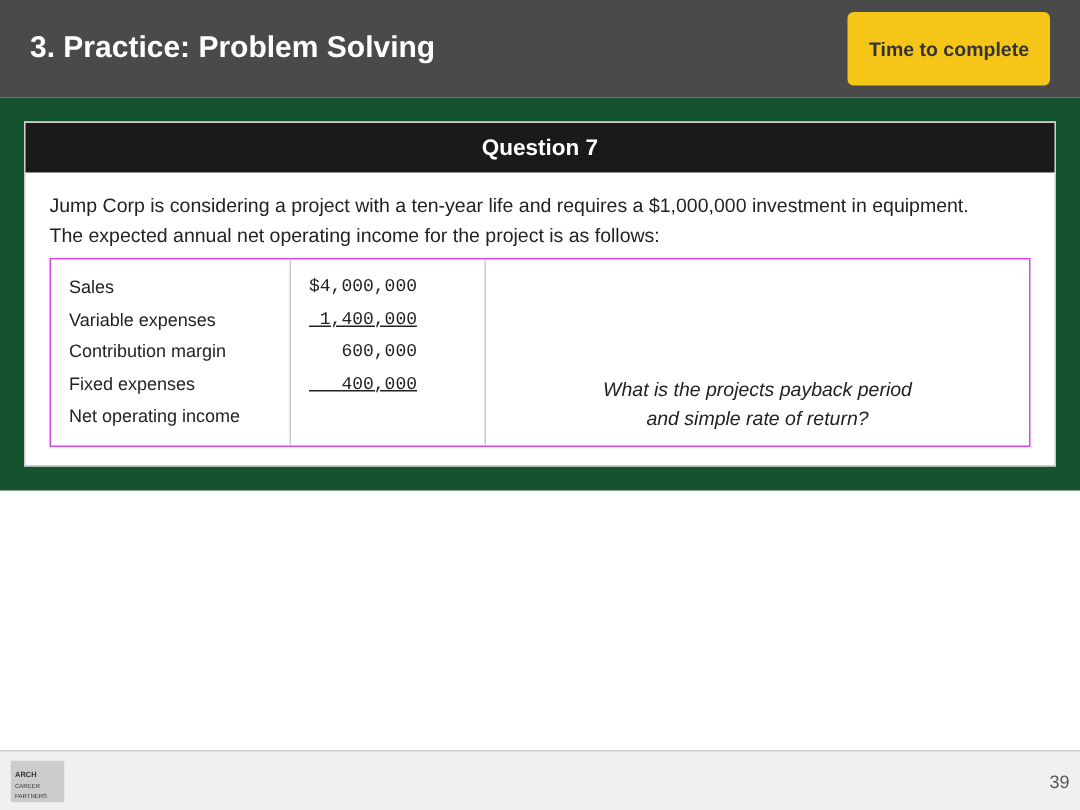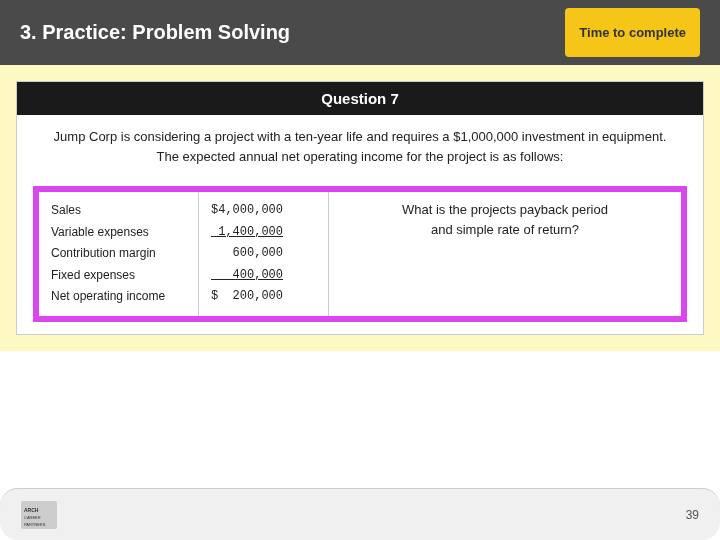--- a/index.html
+++ b/index.html
@@ -39,21 +39,21 @@
       color: #333333;
       padding: 17px 14px;
       border-radius: 4px;
       font-size: 13px;
       font-weight: bold;
     }
 
     
     .main-content {
       padding: 16px 16px;
-      background: #fef9c3;
+      background: #14532d;
     }
 
     
     .question-box {
       border: 1px solid #cccccc;
       background: #ffffff;
     }
 
     .question-header {
       background: #1a1a1a;
@@ -64,29 +64,28 @@
       font-weight: bold;
     }
 
     .question-body {
       padding: 12px 16px;
     }
 
     .question-text {
       font-size: 13px;
       color: #222222;
-      text-align: center;
-      margin-bottom: 20px;
+      margin-bottom: 6px;
       line-height: 1.5;
     }
 
     
     .data-section {
       display: flex;
-      border: 6px solid #d946ef;
+      border: 1px solid #d946ef;
     }
 
     .data-labels {
       padding: 8px 12px;
       min-width: 160px;
       border-right: 1px solid #cccccc;
     }
 
     .data-labels p {
       font-size: 12px;
@@ -111,45 +110,45 @@
     }
 
     .data-values p.underline {
       text-decoration: underline;
     }
 
     .question-side {
       padding: 8px 20px;
       flex: 1;
       display: flex;
-      align-items: flex-start;
+      align-items: flex-end;
       justify-content: center;
+      font-style: italic;
     }
 
     .question-side p {
       font-size: 13px;
       color: #222222;
       text-align: center;
       line-height: 1.5;
     }
 
     
     .footer {
       position: absolute;
       bottom: 0;
       left: 0;
       right: 0;
-      height: 52px;
+      height: 40px;
       background: #f0f0f0;
       display: flex;
       align-items: center;
       justify-content: space-between;
-      padding: 0 21px;
+      padding: 0 7px;
       border-top: 1px solid #cccccc;
-      border-radius: 18px;
     }
 
     .footer-logo {
       display: flex;
       align-items: center;
       gap: 6px;
     }
 
     .logo-icon {
       width: 36px;
@@ -191,21 +190,20 @@
           <p>Contribution margin</p>
           <p class="underline">Fixed expenses</p>
           <p>Net operating income</p>
         </div>
 
         <div class="data-values">
           <p>$4,000,000</p>
           <p class="underline">&nbsp;1,400,000</p>
           <p>&nbsp;&nbsp;&nbsp;600,000</p>
           <p class="underline">&nbsp;&nbsp;&nbsp;400,000</p>
-          <p>$&nbsp;&nbsp;200,000</p>
         </div>
 
         <div class="question-side">
           <p>
             <span>What is the projects payback period</span><br>
             <span>and simple rate of return?</span>
           </p>
         </div>
 
       </div>

